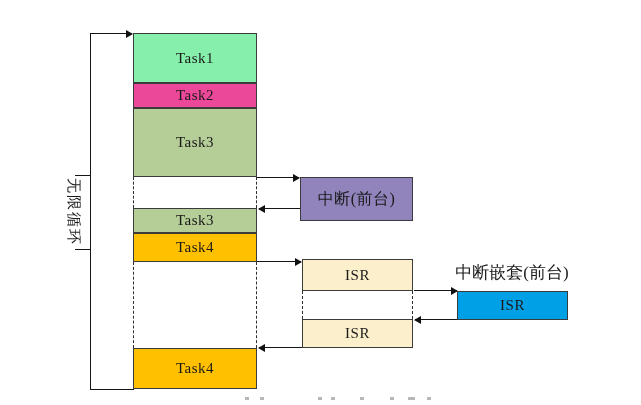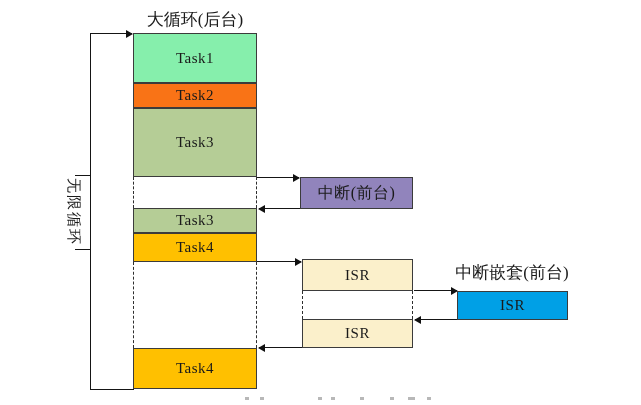--- a/index.html
+++ b/index.html
@@ -33,52 +33,51 @@
     font-size:15px;letter-spacing:2px;text-align:center;line-height:16px;
     transform:rotate(90deg);transform-origin:center center;white-space:nowrap;
   }
   .frag{position:absolute;top:397px;width:4px;height:3px;background:#9a9a9a;opacity:.7;}
 </style>
 </head>
 <body>
 
 <div class="stage">
 
-  <div class="caption-text" style="left:123px;top:8px;width:144px;text-align:center;">大循环(后台)</div>
 
   <div class="hline ae" style="left:90px;top:33px;width:42px;"></div>
   <div class="vline" style="left:90px;top:33px;height:357px;"></div>
   <div class="hline" style="left:90px;top:389px;width:44px;"></div>
   <div class="hline" style="left:75px;top:175px;width:16px;"></div>
   <div class="hline" style="left:75px;top:249px;width:16px;"></div>
   <div class="vlabel">无限循环</div>
 
   <div class="box" style="left: 133px; top: 33px; width: 124px; height: 50px; background: #86efac;">
     <span>Task1</span>
   </div>
-  <div class="box" style="left: 133px; top: 83px; width: 124px; height: 25px; background: #f97316;">
+  <div class="box" style="left: 133px; top: 83px; width: 124px; height: 25px; background: #ec4899;">
     <span>Task2</span>
   </div>
   <div class="box" style="left: 133px; top: 108px; width: 124px; height: 69px; background: rgb(181, 205, 150);">
     <span>Task3</span>
   </div>
   <div class="gapbox" style="left:133px;top:177px;width:124px;height:31px;"></div>
   <div class="box" style="left: 133px; top: 208px; width: 124px; height: 25px; background: rgb(181, 205, 150);">
     <span>Task3</span>
   </div>
   <div class="box" style="left: 133px; top: 233px; width: 124px; height: 29px; background: rgb(255, 192, 0);">
     <span>Task4</span>
   </div>
   <div class="gapbox" style="left:133px;top:262px;width:124px;height:86px;"></div>
   <div class="box" style="left: 133px; top: 348px; width: 124px; height: 41px; background: rgb(255, 192, 0);">
     <span>Task4</span>
   </div>
 
   <div class="hline ae" style="left:257px;top:177px;width:42px;"></div>
-  <div class="box" style="left: 300px; top: 177px; width: 113px; height: 32px; font-size: 16px; background: rgb(145, 132, 188);">
+  <div class="box" style="left: 300px; top: 177px; width: 113px; height: 44px; font-size: 16px; background: rgb(145, 132, 188);">
     <span>中断(前台)</span>
   </div>
   <div class="hline aw" style="left:259px;top:208px;width:41px;"></div>
 
   <div class="hline ae" style="left:257px;top:261px;width:44px;"></div>
   <div class="box" style="left: 302px; top: 259px; width: 111px; height: 32px; background: rgb(251, 240, 203);">
     <span>ISR</span>
   </div>
   <div class="dline" style="left:302px;top:291px;height:28px;"></div>
   <div class="dline" style="left:412px;top:291px;height:28px;"></div>

